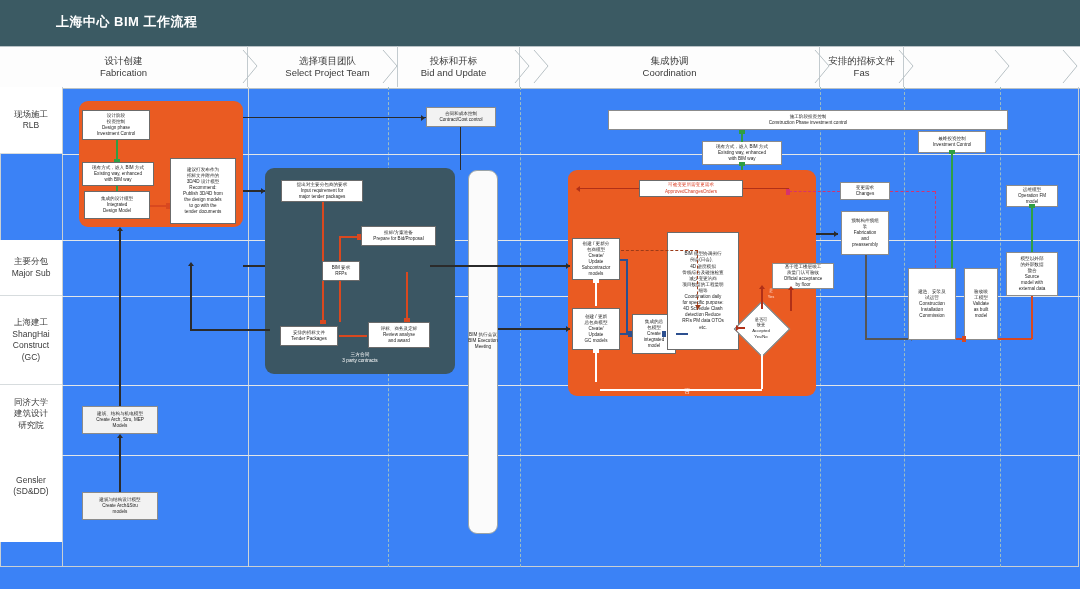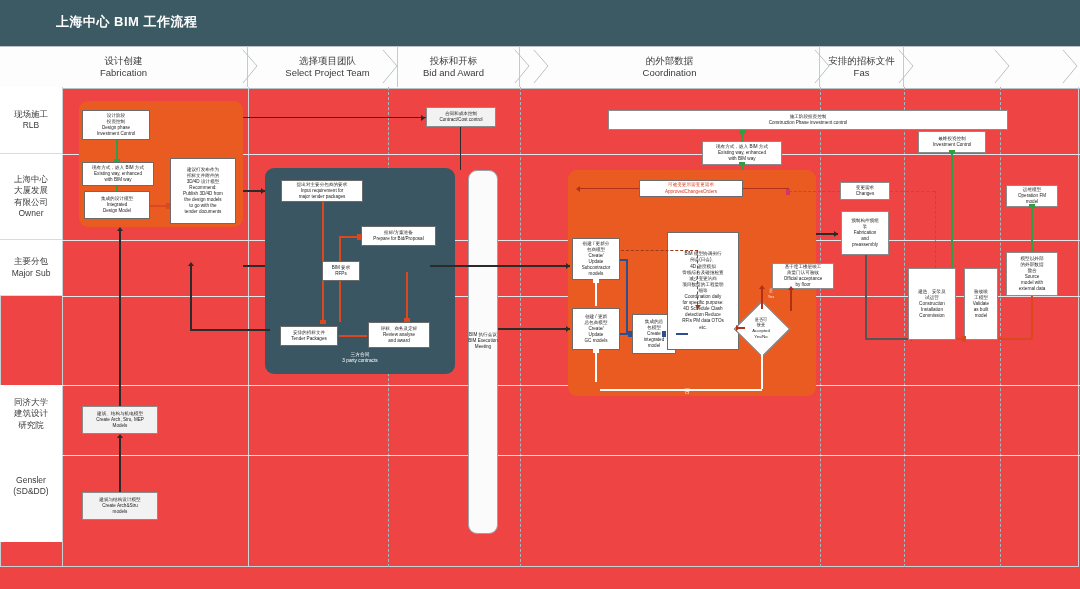--- a/index.html
+++ b/index.html
@@ -1,17 +1,17 @@
 <!DOCTYPE html>
 <html><head>
 <meta charset="utf-8">
 <style>
   html,body{margin:0;padding:0;background:#ffffff;}
   body{font-family:"Liberation Sans","DejaVu Sans",sans-serif;}
-  #canvas{position:relative;width:1080px;height:589px;overflow:hidden;background:#ef4444;}
+  #canvas{position:relative;width:1080px;height:589px;overflow:hidden;background:#3b82f6;}
 
   
   .titlebar{position:absolute;left:0;top:0;width:1080px;height:46px;background:#3b5a63;}
   .title-text{position:absolute;left:56px;top:13px;color:#ffffff;font-size:13px;font-weight:bold;letter-spacing:.5px;}
 
   
   .phaseband{position:absolute;left:0;top:46px;width:1080px;height:41px;background:#fdfdfd;border-top:1px solid #b9c2c6;border-bottom:1px solid #b9c2c6;}
   .phase{position:absolute;top:46px;height:41px;box-sizing:border-box;display:flex;flex-direction:column;align-items:center;justify-content:center;
          color:#3a3a3a;border-right:1px solid #c3cbcf;}
   .phase .cn{font-size:9.5px;line-height:12px;}
@@ -85,24 +85,24 @@
   <div class="phase" style="left:0px;width:248px;">
     <span class="cn">设计创建</span>
     <span class="en">Fabrication</span>
   </div>
   <div class="phase" style="left:258px;width:140px;">
     <span class="cn">选择项目团队</span>
     <span class="en">Select Project Team</span>
   </div>
   <div class="phase" style="left:388px;width:132px;">
     <span class="cn">投标和开标</span>
-    <span class="en">Bid and Award</span>
+    <span class="en">Bid and Update</span>
   </div>
   <div class="phase" style="left:520px;width:300px;">
-    <span class="cn">的外部数据</span>
+    <span class="cn">集成协调</span>
     <span class="en">Coordination</span>
   </div>
   <div class="phase" style="left:820px;width:84px;">
     <span class="cn">安排的招标文件</span>
     <span class="en">Fas</span>
   </div>
 
   <div class="chev" style="left:242px;">
       <svg width="17" height="35">
         <polyline points="1,1 15,17 1,34" fill="none" stroke="#b9c2c6" stroke-width="1"></polyline>
@@ -157,29 +157,29 @@
   <div class="lane-sep" style="top:154px;"></div>
   <div class="lane-sep" style="top:240px;"></div>
   <div class="lane-sep" style="top:296px;"></div>
   <div class="lane-sep" style="top:385px;"></div>
   <div class="lane-sep" style="top:455px;"></div>
 
   <div class="lane-label" style="top:87px;height:67px;">
     <span>现场施工</span>
     <span>RLB</span>
   </div>
-  <div class="lane-label" style="top:154px;height:86px;white-space:pre-line;">
-    <span>上海中心
-大厦发展
-有限公司</span>
-    <span>Owner</span>
-  </div>
   <div class="lane-label" style="top:240px;height:56px;">
     <span>主要分包</span>
     <span>Major Sub</span>
+  </div>
+  <div class="lane-label" style="top:296px;height:89px;white-space:pre-line;">
+    <span>上海建工</span>
+    <span>ShangHai
+Construct
+(GC)</span>
   </div>
   <div class="lane-label" style="top:385px;height:70px;white-space:pre-line;">
     <span>同济大学
 建筑设计
 研究院</span>
     <span>TJAD(CD)</span>
   </div>
   <div class="lane-label" style="top:430px;height:112px;white-space:pre-line;border-bottom:none;">
     <span></span>
     <span>Gensler

